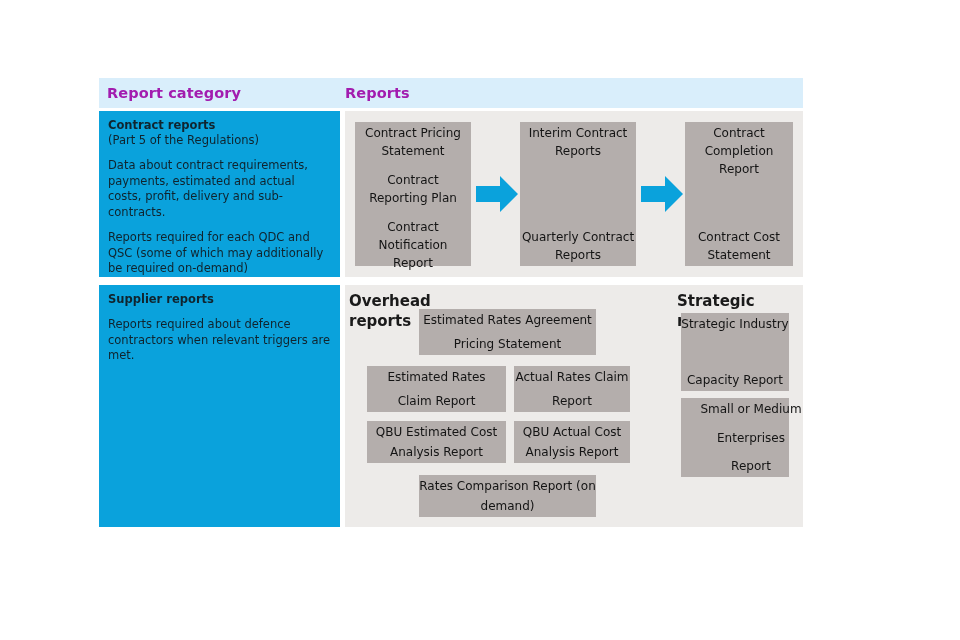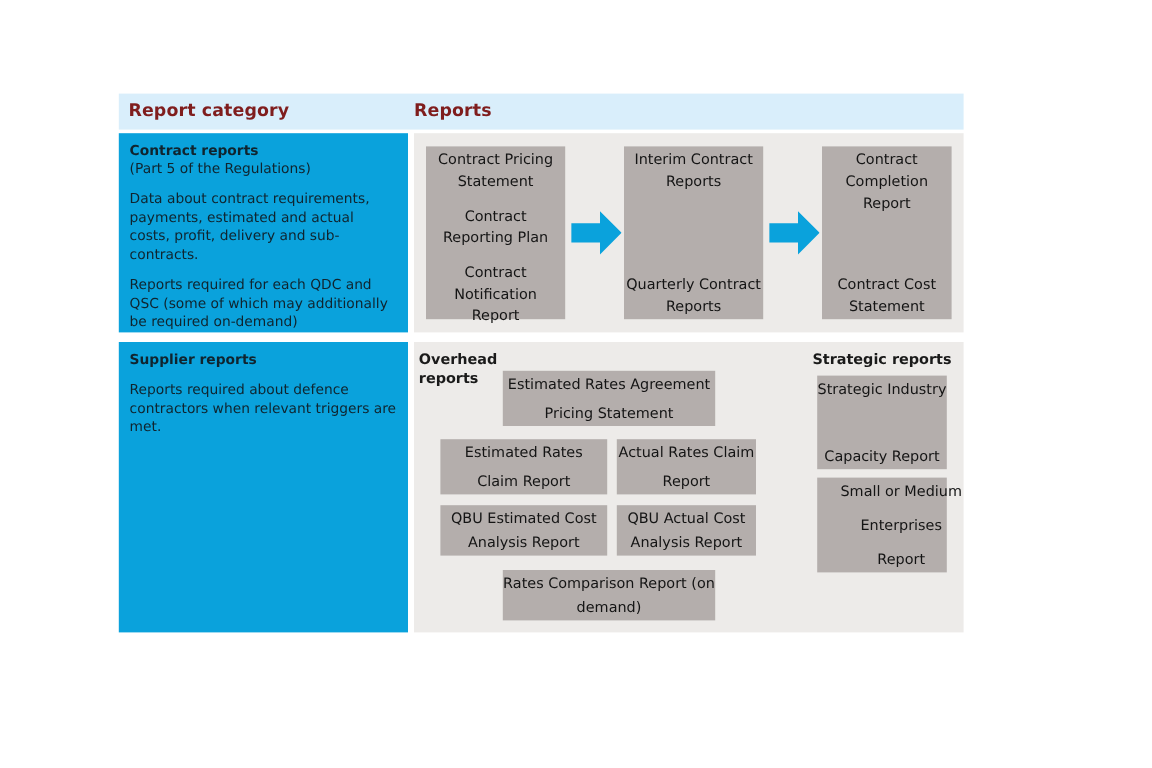--- a/index.html
+++ b/index.html
@@ -31,21 +31,21 @@
     top: 0;
     width: 704px;
     height: 30px;
     background: #d9eefb;
   }
   .header-band .hdr {
     position: absolute;
     top: 7px;
     font-size: 14.5px;
     font-weight: bold;
-    color: #7f1d1d;
+    color: #a21caf;
     letter-spacing: 0.1px;
     white-space: nowrap;
   }
   .hdr-category { left: 8px; }
   .hdr-reports  { left: 246px; }
 
   
   .row {
     position: absolute;
     left: 0;
@@ -116,21 +116,21 @@
   .arrow {
     position: absolute;
     width: 42px;
     height: 40px;
   }
   .arrow svg { display: block; width: 42px; height: 40px; }
 
   
   .panel-label {
     position: absolute;
-    font-size: 12px;
+    font-size: 15px;
     font-weight: bold;
     color: #1a1a1a;
     line-height: 1.3;
   }
 </style>
 </head>
 <body>
 
 <div id="diagram">
 

